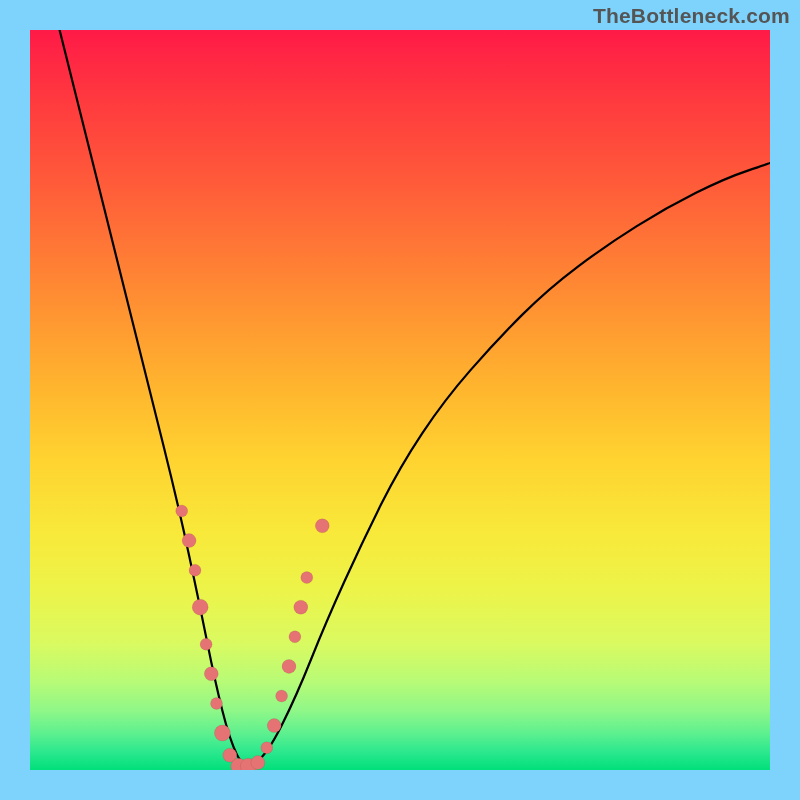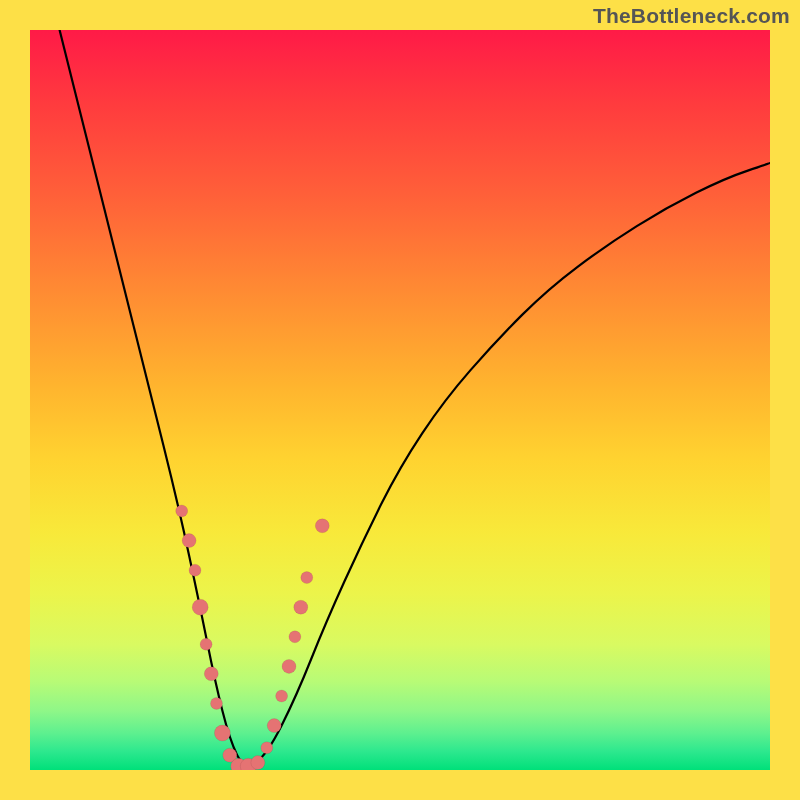--- a/index.html
+++ b/index.html
@@ -8,21 +8,21 @@
     width: 800px;
     height: 800px;
     overflow: hidden;
     background: #000;
     font-family: Arial, Helvetica, sans-serif;
   }
   .frame {
     position: relative;
     width: 800px;
     height: 800px;
-    background: #fde047;
+    background: #7dd3fc;
   }
   .plot-area {
     position: absolute;
     left: 30px;
     top: 30px;
     width: 740px;
     height: 740px;
     
     background: linear-gradient(
       to bottom,

